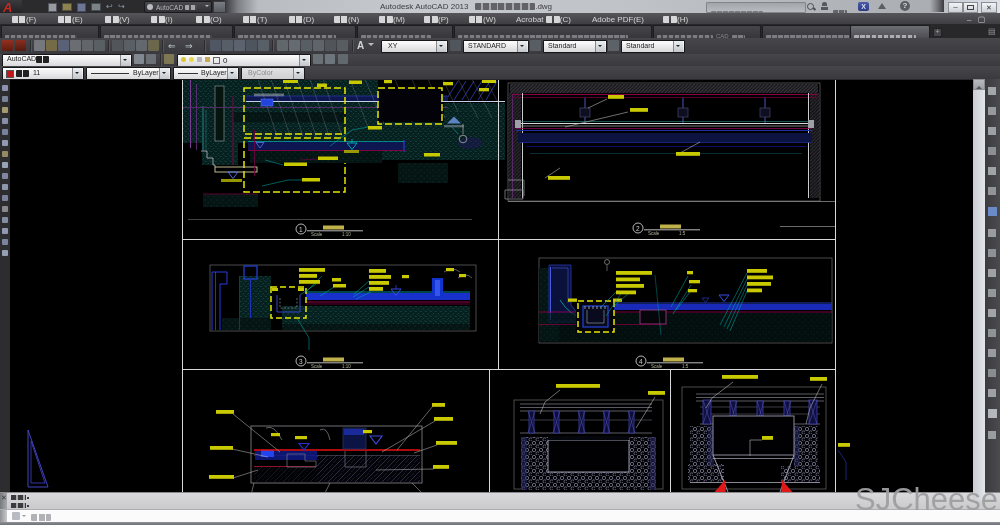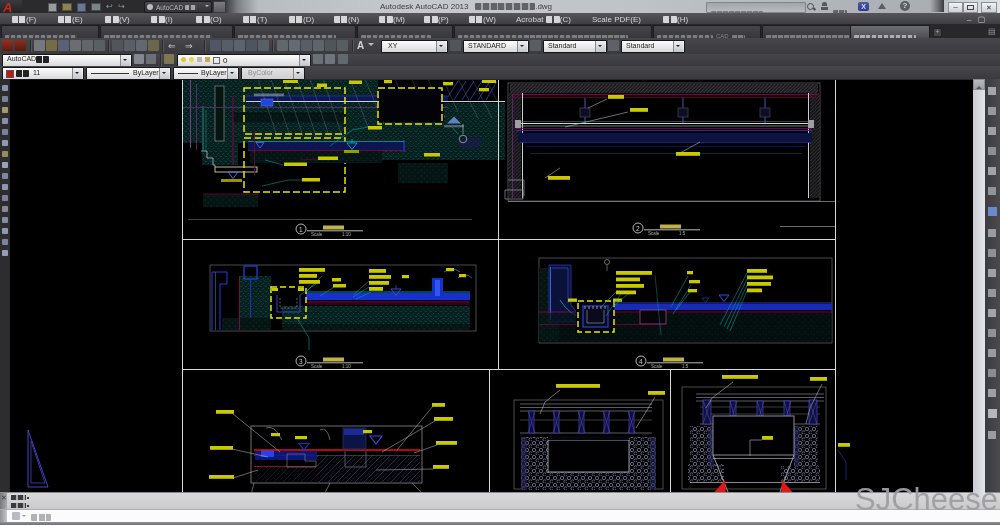--- a/index.html
+++ b/index.html
@@ -605,21 +605,21 @@
     <div class="mi" style="left:105px;"><span class="zh" style="width:14px;"></span>(V)</div>
     <div class="mi" style="left:151px;"><span class="zh" style="width:14px;"></span>(I)</div>
     <div class="mi" style="left:196px;"><span class="zh" style="width:14px;"></span>(O)</div>
     <div class="mi" style="left:243px;"><span class="zh" style="width:14px;"></span>(T)</div>
     <div class="mi" style="left:289px;"><span class="zh" style="width:14px;"></span>(D)</div>
     <div class="mi" style="left:334px;"><span class="zh" style="width:14px;"></span>(N)</div>
     <div class="mi" style="left:379px;"><span class="zh" style="width:14px;"></span>(M)</div>
     <div class="mi" style="left:424px;"><span class="zh" style="width:14px;"></span>(P)</div>
     <div class="mi" style="left:469px;"><span class="zh" style="width:14px;"></span>(W)</div>
     <div class="mi" style="left:516px;">Acrobat <span class="zh" style="width:14px;"></span>(C)</div>
-    <div class="mi" style="left:592px;">Scale PDF(E)</div>
+    <div class="mi" style="left:592px;">Adobe PDF(E)</div>
     <div class="mi" style="left:663px;"><span class="zh" style="width:14px;"></span>(H)</div>
     <div class="abs" style="right:3px;top:2px;width:30px;height:8px;color:#cacace;font-size:8px;letter-spacing:2px;">– ▢ ✕</div>
   </div>
   <div id="tabrow" class="abs">
     <div class="tab" style="left:1px;width:96px;"><span class="zh6" style="width:72px;"></span></div>
     <div class="tab" style="left:100px;width:131px;"><span class="zh6" style="width:108px;"></span></div>
     <div class="tab" style="left:234px;width:120px;"><span class="zh6" style="width:98px;"></span></div>
     <div class="tab" style="left:357px;width:94px;"><span class="zh6" style="width:70px;"></span></div>
     <div class="tab" style="left:454px;width:196px;"><span class="zh6" style="width:170px;"></span></div>
     <div class="tab" style="left:653px;width:106px;"><span class="zh6" style="width:56px;"></span><span style="font-size:6px;position:relative;top:-2px;">CAD</span><span class="zh6" style="width:13px;"></span></div>

